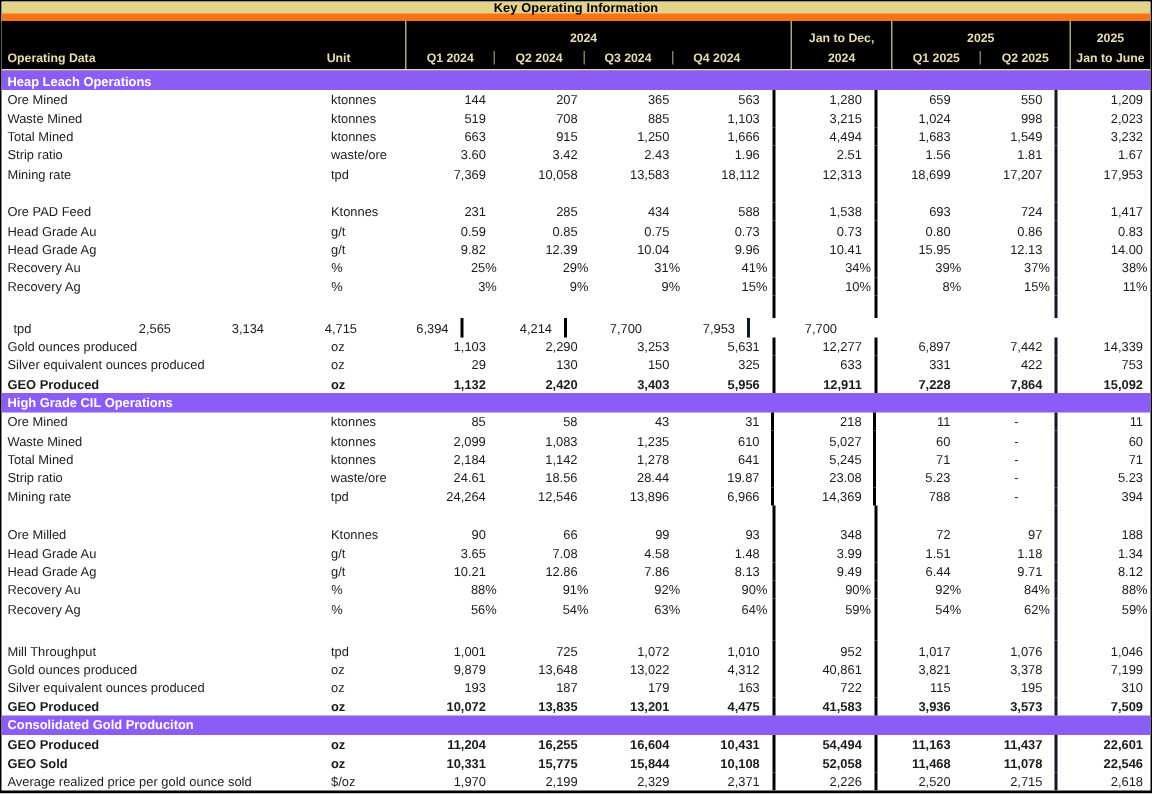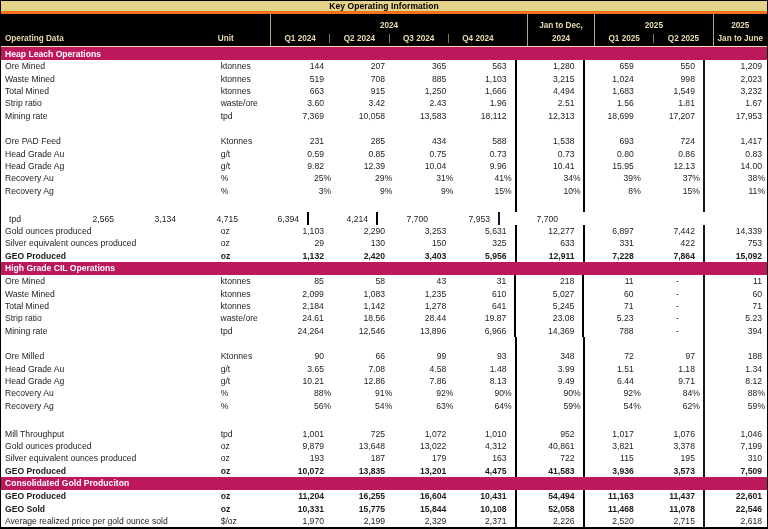--- a/index.html
+++ b/index.html
@@ -3,21 +3,21 @@
 <meta charset="utf-8">
 <style>
   html,body{margin:0;padding:0;background:#fff;}
   *{box-sizing:border-box;}
   .sheet{
     position:relative;width:768px;height:529px;overflow:hidden;background:#fff;
     border:1px solid #000;border-bottom:2px solid #000;
     font-family:"Liberation Sans", sans-serif;color:var(--body-text,#1c1c1c);
   }
   .title-bar{
-    height:13px;background:var(--gold,#e3d28a);border-bottom:3px solid #f97316;
+    height:13px;background:var(--gold,#e3d28a);border-bottom:5px solid #f97316;
     display:flex;align-items:center;justify-content:center;
     font-size:8.5px;font-weight:bold;color:#000;letter-spacing:.1px;
   }
   
   .header{display:flex;height:33px;background:#000;color:var(--cream,#e8dcae);
     font-weight:bold;font-size:8.2px;border-bottom:1px solid var(--cream,#e8dcae);}
   .hg{display:flex;flex-direction:column;height:100%;}
   .h-line1{height:17px;display:flex;align-items:flex-end;justify-content:center;padding-bottom:1px;}
   .h-line2{height:15px;display:flex;align-items:center;}
   .hg-label{width:215px;}
@@ -33,21 +33,21 @@
   .q-cells{display:flex;width:100%;}
   .q-cell{flex:1;display:flex;align-items:center;justify-content:center;}
   .q-cell + .q-cell{border-left:1px solid rgba(232,220,174,.55);}
   
   .tbody{width:100%;}
   .row{display:flex;height:12.4px;font-size:8.6px;}
   .row > span{display:flex;align-items:center;height:100%;overflow:hidden;white-space:nowrap;}
   .row.bold{font-weight:bold;}
   .row.spacer{height:13px;}
   .row.spacer.tall{height:15.5px;}
-  .section-row{display:flex;align-items:center;height:13px;background:#be185d;
+  .section-row{display:flex;align-items:center;height:13px;background:#8b5cf6;
     color:var(--section-text,#fff);font-weight:bold;font-size:8.6px;padding-left:4px;}
   .c-label{width:215px;padding-left:4px;}
   .c-unit{width:62px;padding-left:8px;}
   .c-num{justify-content:flex-end;text-align:right;}
   .c0{width:61px;padding-right:10px;}
   .c1{width:62px;padding-right:10px;}
   .c2{width:62px;padding-right:10px;}
   .c3{width:59px;padding-right:8px;}
   .c4{width:69px;padding-right:8px;border-left:2px solid #000;}
   .c5{width:62px;padding-right:10px;border-left:2px solid #000;}

